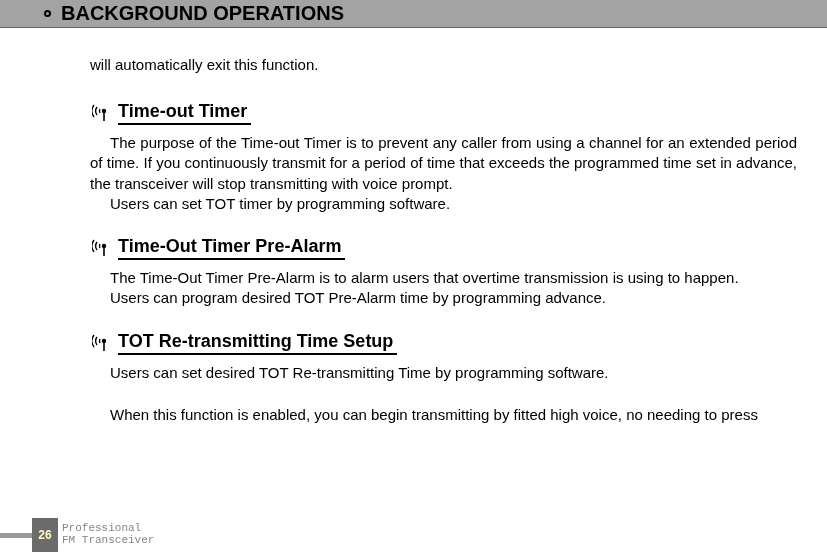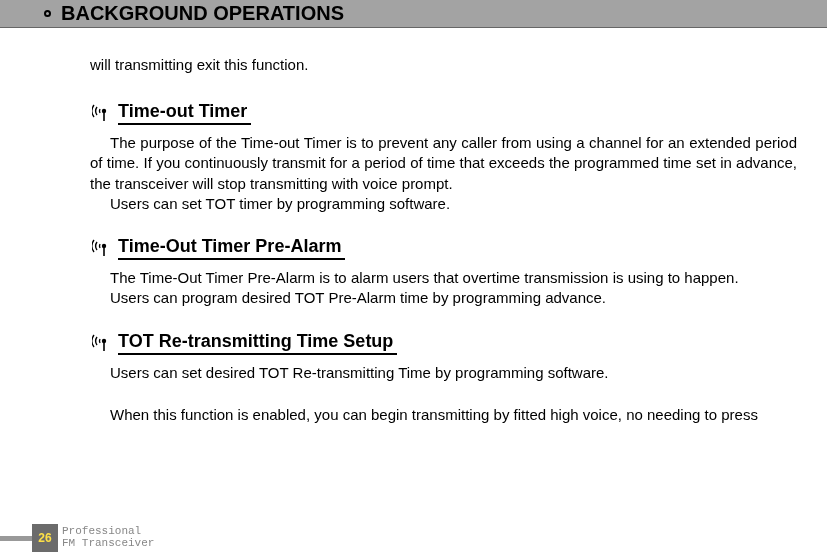--- a/index.html
+++ b/index.html
@@ -68,23 +68,23 @@
     align-items: center;
   }
   .footer-line {
     width: 32px;
     height: 5px;
     background: #999;
     margin-right: 0;
   }
   .page-badge {
     background: #6b6b6b;
-    color: #fde047;
+    color: #fef9c3;
     width: 26px;
-    height: 28px;
+    height: 34px;
     font-size: 12px;
     font-weight: bold;
     display: flex;
     align-items: center;
     justify-content: center;
     margin-right: 4px;
   }
   .footer-text {
     font-family: "Courier New", monospace;
     font-size: 11px;
@@ -94,21 +94,21 @@
 </style>
 </head>
 <body>
 
 <div class="header-bar">
   <span class="header-bullet"></span>
   <span class="header-title">BACKGROUND OPERATIONS</span>
 </div>
 
 <div class="content">
-  <p class="intro">will transmitting exit this function.</p>
+  <p class="intro">will automatically exit this function.</p>
 
   <div class="section">
     <div class="section-head">
       <span class="signal-icon">
         <svg width="22" height="20" viewBox="0 0 22 20">
           <path d="M2 4 A10 10 0 0 0 2 16" stroke="#000" stroke-width="1.4" fill="none"></path>
           <path d="M5 6 A7 7 0 0 0 5 14" stroke="#000" stroke-width="1.4" fill="none"></path>
           <path d="M8 8 A4 4 0 0 0 8 12" stroke="#000" stroke-width="1.4" fill="none"></path>
           <circle cx="12" cy="10" r="2.2" fill="#000"></circle>
           <line x1="12" y1="12" x2="12" y2="20" stroke="#000" stroke-width="1.6"></line>

